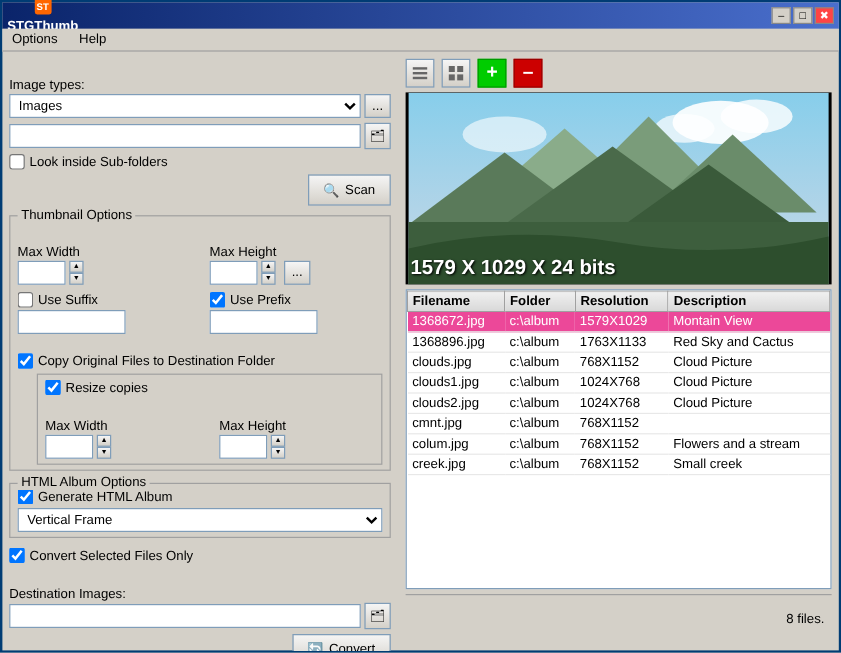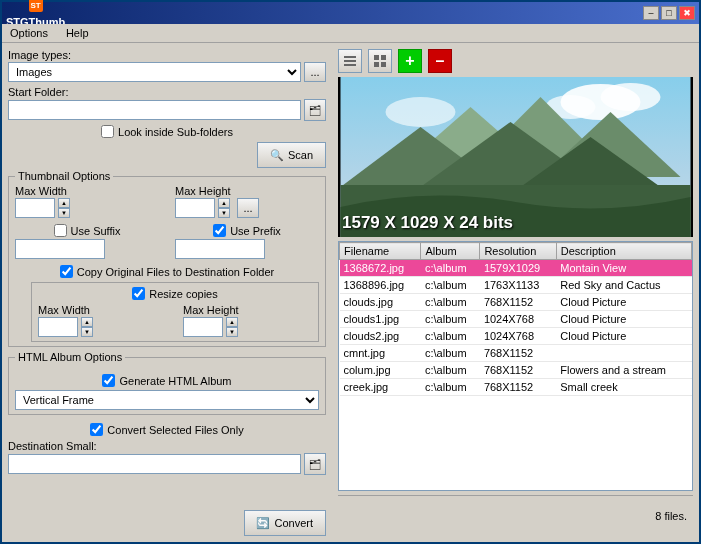--- a/index.html
+++ b/index.html
@@ -95,20 +95,21 @@
       flex: 1;
       padding: 6px;
       display: flex;
       flex-direction: column;
       gap: 4px;
     }
     .label {
       font-size: 11px;
       color: #000;
       margin-bottom: 1px;
+      margin-top: 16px;
     }
     .field-row {
       display: flex;
       align-items: center;
       gap: 3px;
     }
     select, input[type="text"] {
       background: white;
       border: 1px solid #7f9db9;
       height: 20px;
@@ -142,21 +143,20 @@
       display: flex;
       align-items: center;
       justify-content: center;
       font-size: 11px;
     }
     .checkbox-row {
       display: flex;
       align-items: center;
       gap: 4px;
       font-size: 11px;
-      justify-content: center;
     }
     .section-box {
       border: 1px solid #a0a0a0;
       padding: 4px 6px;
       position: relative;
     }
     .section-title {
       position: absolute;
       top: -7px;
       left: 6px;
@@ -305,21 +305,21 @@
     }
     .file-table table {
       width: 100%;
       border-collapse: collapse;
     }
     .file-table th {
       background: linear-gradient(to bottom, #f0f0f0, #d8d8d8);
       border: 1px solid #a0a0a0;
       padding: 2px 4px;
       text-align: left;
-      font-weight: normal;
+      font-weight: bold;
       position: sticky;
       top: 0;
       cursor: pointer;
     }
     .file-table td {
       padding: 2px 4px;
       border-bottom: 1px solid #e8e8e8;
     }
     .file-table tr.selected {
       background: #ec4899;
@@ -375,21 +375,20 @@
 
       <div>
         <div class="label">Image types:</div>
         <div class="field-row">
           <select><option>Images</option></select>
           <div class="btn-dots">...</div>
         </div>
       </div>
 
       <div>
-        <div class="label">Start Folder:</div>
         <div class="field-row">
           <input type="text" class="folder-input" style="">
           <div class="btn-folder">🗂</div>
         </div>
       </div>
 
       <div class="checkbox-row">
         <input type="checkbox" style="">
         <span>Look inside Sub-folders</span>
       </div>
@@ -436,21 +435,21 @@
             <div class="checkbox-row">
               <input type="checkbox" checked="" style="">
               <span>Use Prefix</span>
             </div>
           </div>
           <div class="two-col" style="margin-top:2px;">
             <input type="text" style="width: 90px;">
             <input type="text" style="width: 90px;">
           </div>
 
-          <div class="checkbox-row" style="margin-top:6px;">
+          <div class="checkbox-row" style="margin-top:16px;">
             <input type="checkbox" checked="" style="">
             <span>Copy Original Files to Destination Folder</span>
           </div>
 
           <div class="sub-section">
             <span class="sub-title"></span>
             <div class="checkbox-row">
               <input type="checkbox" checked="" style="">
               <span>Resize copies</span>
             </div>
@@ -475,38 +474,38 @@
                   </div>
                 </div>
               </div>
             </div>
           </div>
         </div>
       </div>
 
       <div class="section-box" style="margin-top:6px;">
         <span class="section-title">HTML Album Options</span>
-        <div style="margin-top:12px;">
+        <div style="margin-top:0;">
           <div class="checkbox-row">
             <input type="checkbox" checked="" style="">
             <span>Generate HTML Album</span>
           </div>
           <div class="field-row" style="margin-top:3px;">
             <select style="width:160px;"><option>Vertical Frame</option><option>Horizontal Frame</option><option>No Frame</option></select>
           </div>
         </div>
       </div>
 
       <div class="checkbox-row" style="margin-top:4px;">
         <input type="checkbox" checked="" style="">
         <span>Convert Selected Files Only</span>
       </div>
 
       <div>
-        <div class="label">Destination Small:</div>
+        <div class="label">Destination Images:</div>
         <div class="field-row">
           <input type="text" class="folder-input" style="">
           <div class="btn-folder">🗂</div>
         </div>
       </div>
 
       <div class="bottom-row">
         <button class="btn-convert">
           <span>🔄</span>
           <span>Convert</span>
@@ -571,21 +570,21 @@
           <path d="M0 130 Q87 110 175 125 Q263 140 350 120 L350 160 L0 160 Z" fill="#2d4e2d"></path>
         </svg>
         <div class="preview-label">1579 X 1029 X 24 bits</div>
       </div>
 
       <div class="file-table">
         <table>
           <thead>
             <tr>
               <th>Filename</th>
-              <th>Album</th>
+              <th>Folder</th>
               <th>Resolution</th>
               <th>Description</th>
             </tr>
           </thead>
           <tbody id="file-tbody">
           <tr class="selected">
     <td>1368672.jpg</td>
     <td>c:\album</td>
     <td>1579X1029</td>
     <td>Montain View</td>

